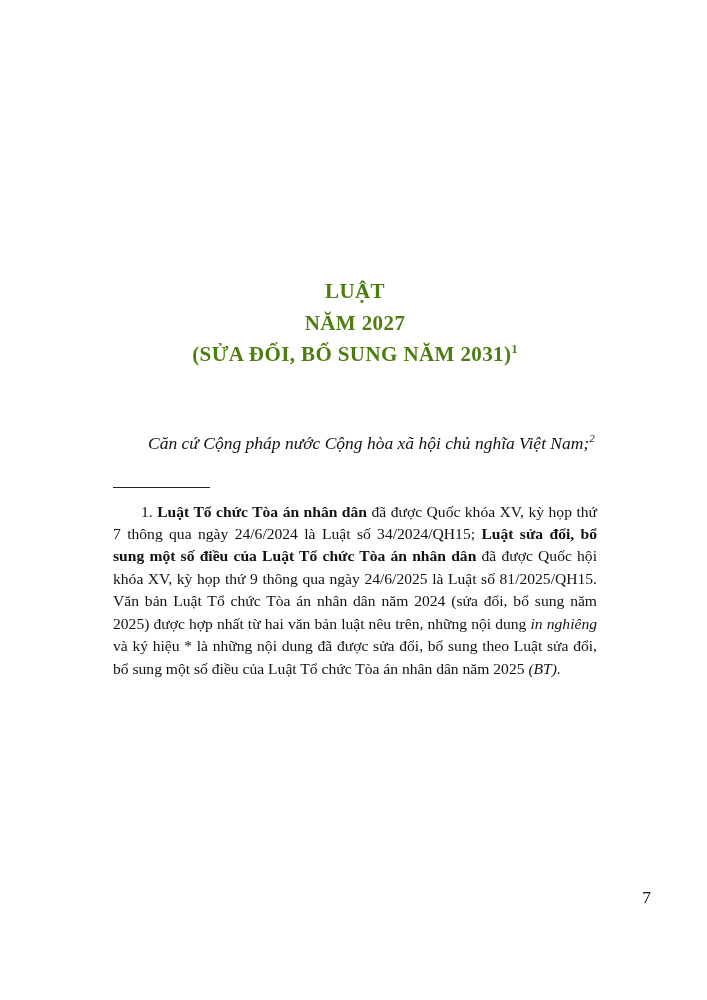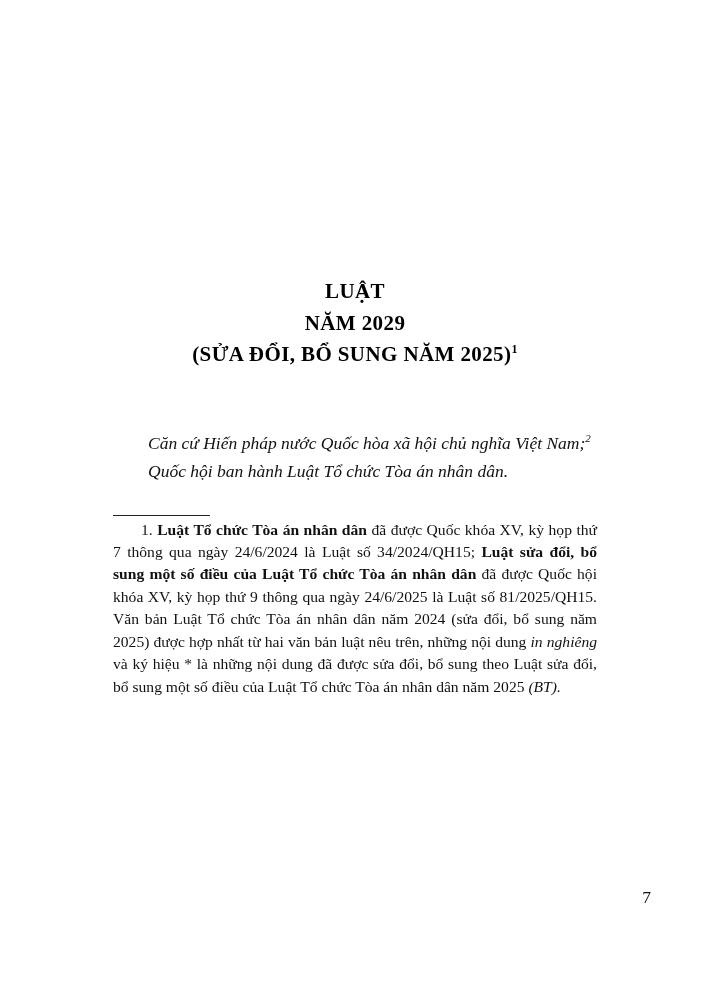--- a/index.html
+++ b/index.html
@@ -18,41 +18,41 @@
     width:484px;
     top:0;
   }
   .title{
     margin-top:276px;
     text-align:center;
     font-weight:bold;
     font-size:21px;
     line-height:1.5;
     letter-spacing:0.4px;
-    color:#000000;
+    color:#4d7c0f;
   }
   .title .tline{white-space:nowrap;}
   .title sup{font-size:12px;font-weight:bold;vertical-align:super;line-height:0;}
   .preamble{
     margin-top:58px;
     font-size:17.5px;
     line-height:1.6;
   }
   .preamble p{margin:0;text-indent:35px;}
   .b{font-weight:bold;}
   .i{font-style:italic;}
   sup.ref{font-size:11px;line-height:0;vertical-align:super;}
   .fnrule{
     margin-top:30px;
     width:97px;
     height:0;
     border-top:1.2px solid #222222;
   }
   .footnotes{
-    margin-top:3px;
+    margin-top:13px;
     font-size:15.6px;
     line-height:1.44;
     text-align:justify;
   }
   .footnotes p{margin:0;text-indent:28px;}
   .pageno{
     position:absolute;
     right:56px;
     bottom:92px;
     font-size:17.5px;
@@ -60,27 +60,26 @@
   }
 </style>
 </head>
 <body>
 
 <div class="page">
   <div class="content">
 
     <div class="title">
       <div class="tline">LUẬT</div>
-      <div class="tline">NĂM 2029</div>
-      <div class="tline"><span>(SỬA ĐỔI, BỔ SUNG NĂM 2025)</span><sup>1</sup></div>
+      <div class="tline">NĂM 2027</div>
+      <div class="tline"><span>(SỬA ĐỔI, BỔ SUNG NĂM 2031)</span><sup>1</sup></div>
     </div>
 
     <div class="preamble">
-      <p><span class="i">Căn cứ Hiến pháp nước Quốc hòa xã hội chủ nghĩa Việt Nam;</span><sup class="i ref">2</sup></p>
-      <p><span class="i">Quốc hội ban hành Luật Tổ chức Tòa án nhân dân.</span></p>
+      <p><span class="i">Căn cứ Cộng pháp nước Cộng hòa xã hội chủ nghĩa Việt Nam;</span><sup class="i ref">2</sup></p>
     </div>
 
     <div class="fnrule"></div>
 
     <div class="footnotes">
       <p><span>1. </span><span class="b">Luật Tổ chức Tòa án nhân dân</span><span> đã được Quốc khóa XV, kỳ họp thứ 7 thông qua ngày 24/6/2024 là Luật số 34/2024/QH15; </span><span class="b">Luật sửa đổi, bổ sung một số điều của Luật Tổ chức Tòa án nhân dân</span><span> đã được Quốc hội khóa XV, kỳ họp thứ 9 thông qua ngày 24/6/2025 là Luật số 81/2025/QH15. Văn bản Luật Tổ chức Tòa án nhân dân năm 2024 (sửa đổi, bổ sung năm 2025) được hợp nhất từ hai văn bản luật nêu trên, những nội dung </span><span class="i">in nghiêng</span><span> và ký hiệu * là những nội dung đã được sửa đổi, bổ sung theo Luật sửa đổi, bổ sung một số điều của Luật Tổ chức Tòa án nhân dân năm 2025 </span><span class="i">(BT).</span></p>
     </div>
 
   </div>
 

